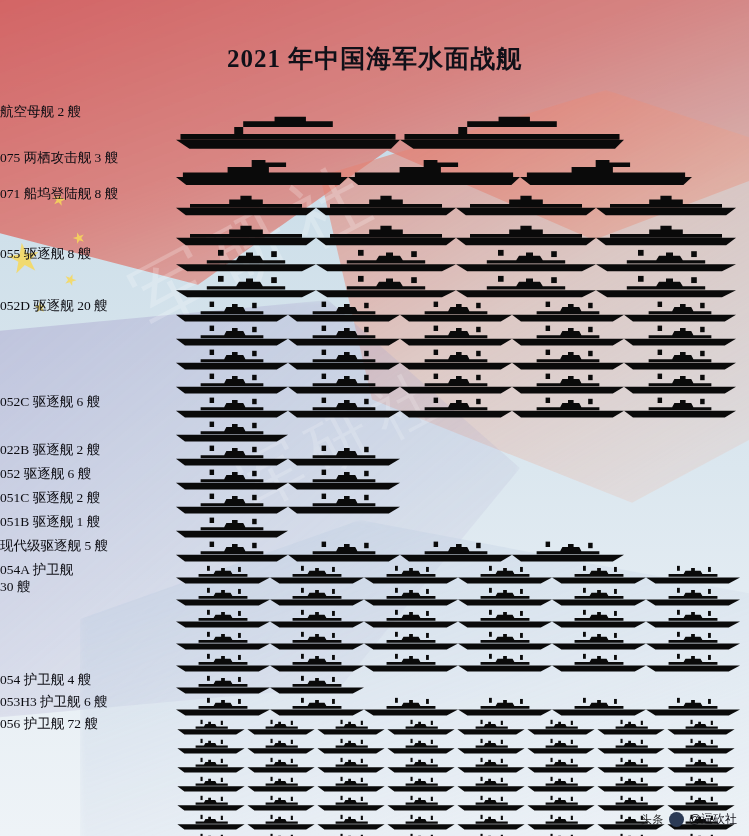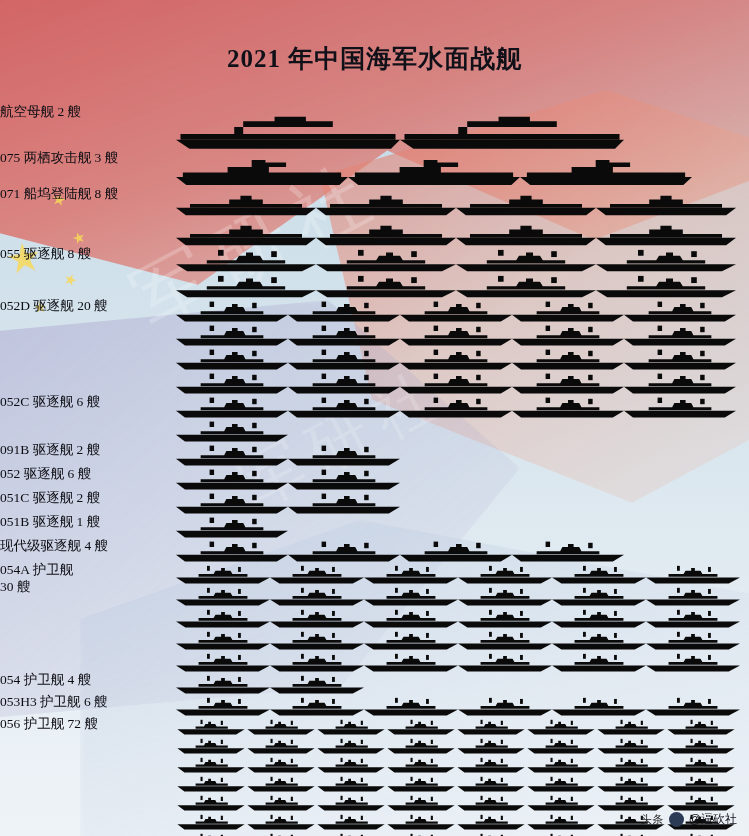--- a/index.html
+++ b/index.html
@@ -581,21 +581,21 @@
             <svg viewBox="0 0 100 80" width="112" height="24" preserveAspectRatio="none">
               <path fill="#0a0a0a" d="M22,54 L78,54 L78,44 L62,44 L60,30 L55,30 L55,20 L50,20 L50,30 L45,30 L43,44 L22,44 Z"></path>
               <path fill="#0a0a0a" d="M30,30 L34,30 L34,12 L30,12 Z"></path>
               <path fill="#0a0a0a" d="M68,34 L72,34 L72,16 L68,16 Z"></path>
               <path fill="#0a0a0a" d="M0,56 L100,56 L90,78 L8,78 Z"></path>
             </svg>
           </span>
         </div>
       </div>
       <div class="row">
-        <div class="row-label">091B 驱逐舰  2 艘</div>
+        <div class="row-label">022B 驱逐舰  2 艘</div>
         <div class="row-ships" style="width: 560px; max-width: 560px;">
           <span class="ship" style="width: 112px;">
             <svg viewBox="0 0 100 80" width="112" height="24" preserveAspectRatio="none">
               <path fill="#0a0a0a" d="M22,54 L78,54 L78,44 L62,44 L60,30 L55,30 L55,20 L50,20 L50,30 L45,30 L43,44 L22,44 Z"></path>
               <path fill="#0a0a0a" d="M30,30 L34,30 L34,12 L30,12 Z"></path>
               <path fill="#0a0a0a" d="M68,34 L72,34 L72,16 L68,16 Z"></path>
               <path fill="#0a0a0a" d="M0,56 L100,56 L90,78 L8,78 Z"></path>
             </svg>
           </span>
           <span class="ship" style="width: 112px;">
@@ -657,21 +657,21 @@
             <svg viewBox="0 0 100 80" width="112" height="24" preserveAspectRatio="none">
               <path fill="#0a0a0a" d="M22,54 L78,54 L78,44 L62,44 L60,30 L55,30 L55,20 L50,20 L50,30 L45,30 L43,44 L22,44 Z"></path>
               <path fill="#0a0a0a" d="M30,30 L34,30 L34,12 L30,12 Z"></path>
               <path fill="#0a0a0a" d="M68,34 L72,34 L72,16 L68,16 Z"></path>
               <path fill="#0a0a0a" d="M0,56 L100,56 L90,78 L8,78 Z"></path>
             </svg>
           </span>
         </div>
       </div>
       <div class="row">
-        <div class="row-label">现代级驱逐舰  4 艘</div>
+        <div class="row-label">现代级驱逐舰  5 艘</div>
         <div class="row-ships" style="width: 560px; max-width: 560px;">
           <span class="ship" style="width: 112px;">
             <svg viewBox="0 0 100 80" width="112" height="24" preserveAspectRatio="none">
               <path fill="#0a0a0a" d="M22,54 L78,54 L78,44 L62,44 L60,30 L55,30 L55,20 L50,20 L50,30 L45,30 L43,44 L22,44 Z"></path>
               <path fill="#0a0a0a" d="M30,30 L34,30 L34,12 L30,12 Z"></path>
               <path fill="#0a0a0a" d="M68,34 L72,34 L72,16 L68,16 Z"></path>
               <path fill="#0a0a0a" d="M0,56 L100,56 L90,78 L8,78 Z"></path>
             </svg>
           </span>
           <span class="ship" style="width: 112px;">

